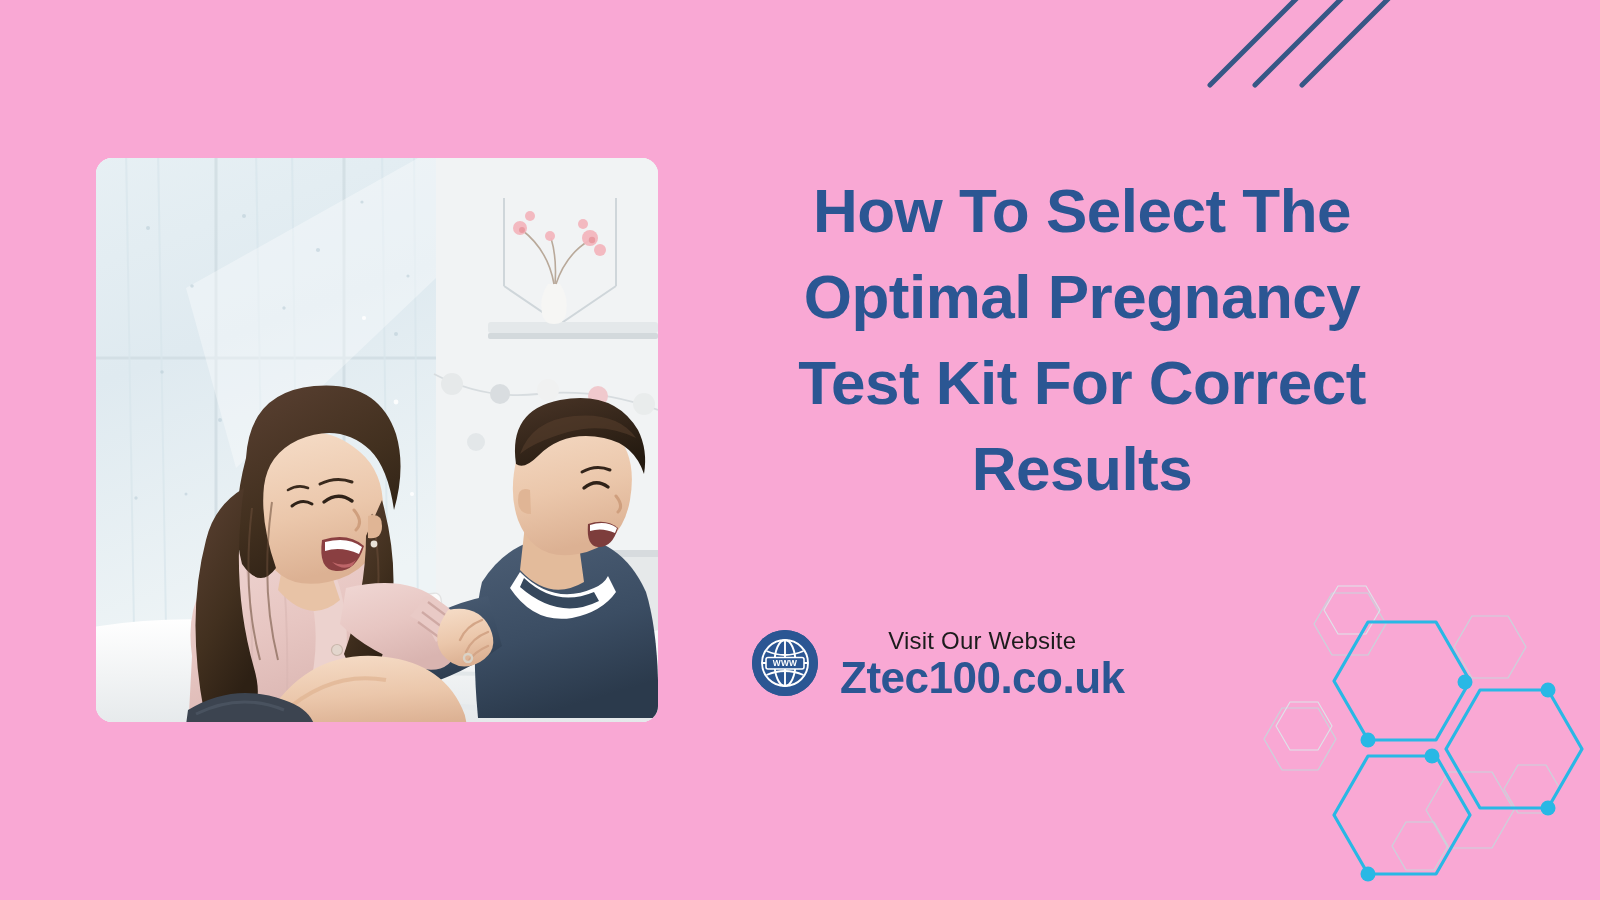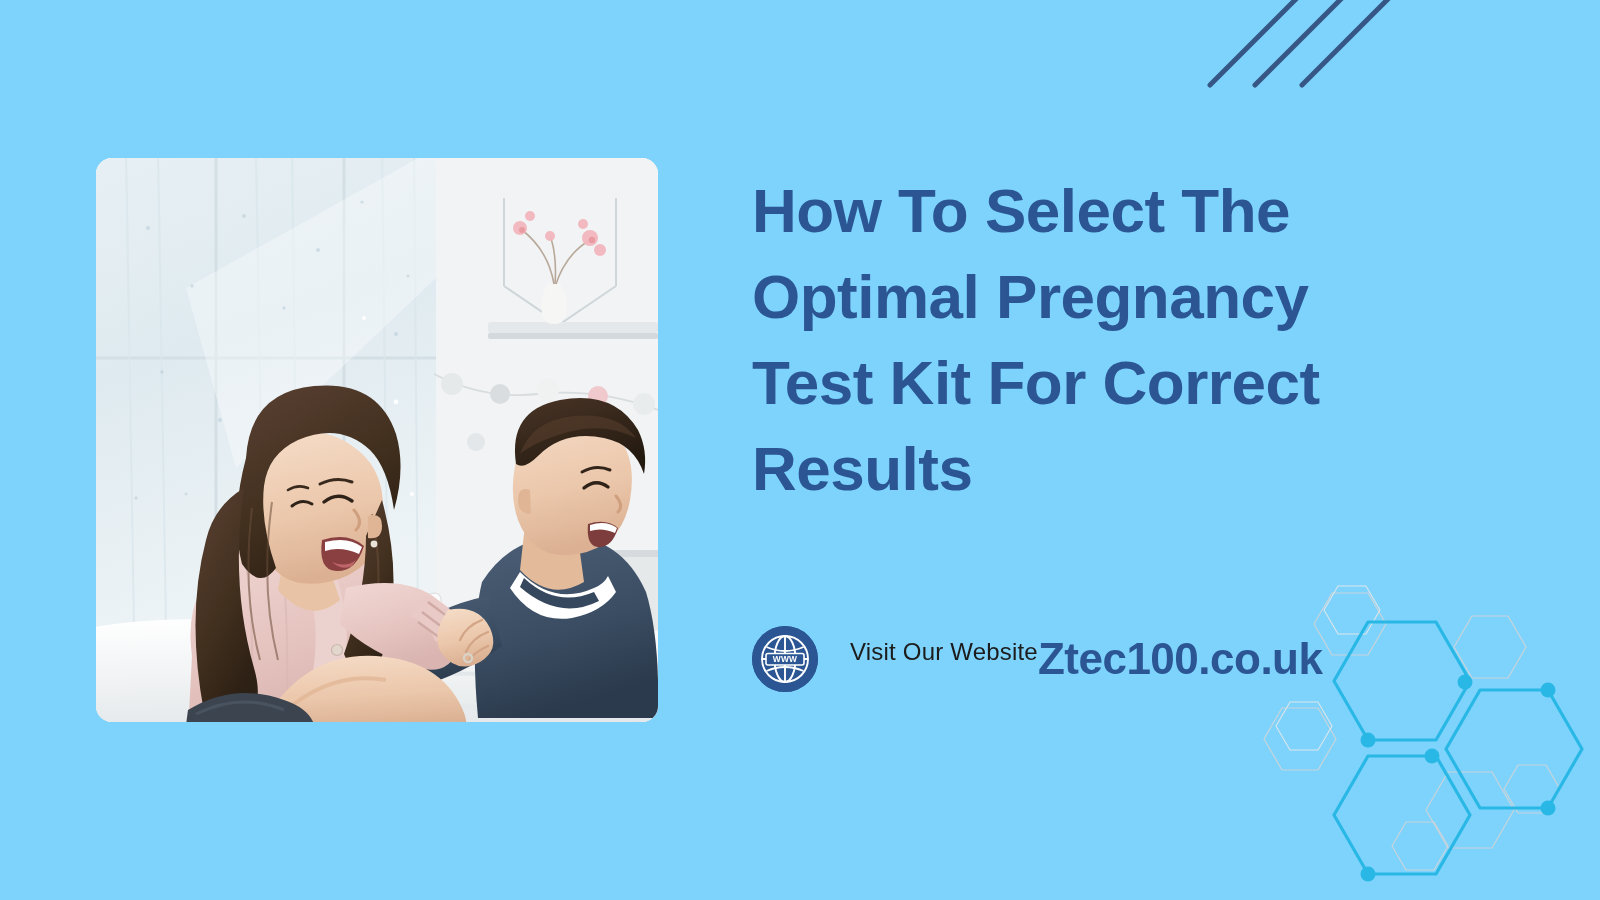--- a/index.html
+++ b/index.html
@@ -9,22 +9,23 @@
     height: 900px;
     overflow: hidden;
     background: #ffffff;
     font-family: "Liberation Sans", sans-serif;
   }
 
   .poster {
     position: relative;
     width: 1600px;
     height: 900px;
-    background: #7dd3fc;
+    background: #f9a8d4;
     overflow: hidden;
+    text-align: center;
   }
 
   
   .streaks {
     position: absolute;
     top: 0;
     right: 0;
     width: 420px;
     height: 150px;
     pointer-events: none;
@@ -68,21 +69,21 @@
   .globe-wrap {
     width: 66px;
     height: 66px;
     flex: 0 0 66px;
     border-radius: 50%;
     background: #2b5693;
     display: flex;
     align-items: center;
     justify-content: center;
   }
-  .badge-text { display: flex; flex-direction: row; justify-content: center; margin-left: 10px; }
+  .badge-text { display: flex; flex-direction: column; justify-content: center; }
   .badge-visit {
     font-size: 24px;
     color: #1c1c1c;
     line-height: 30px;
     letter-spacing: 0.2px;
   }
   .badge-url {
     font-size: 44px;
     font-weight: bold;
     color: #2b5693;

